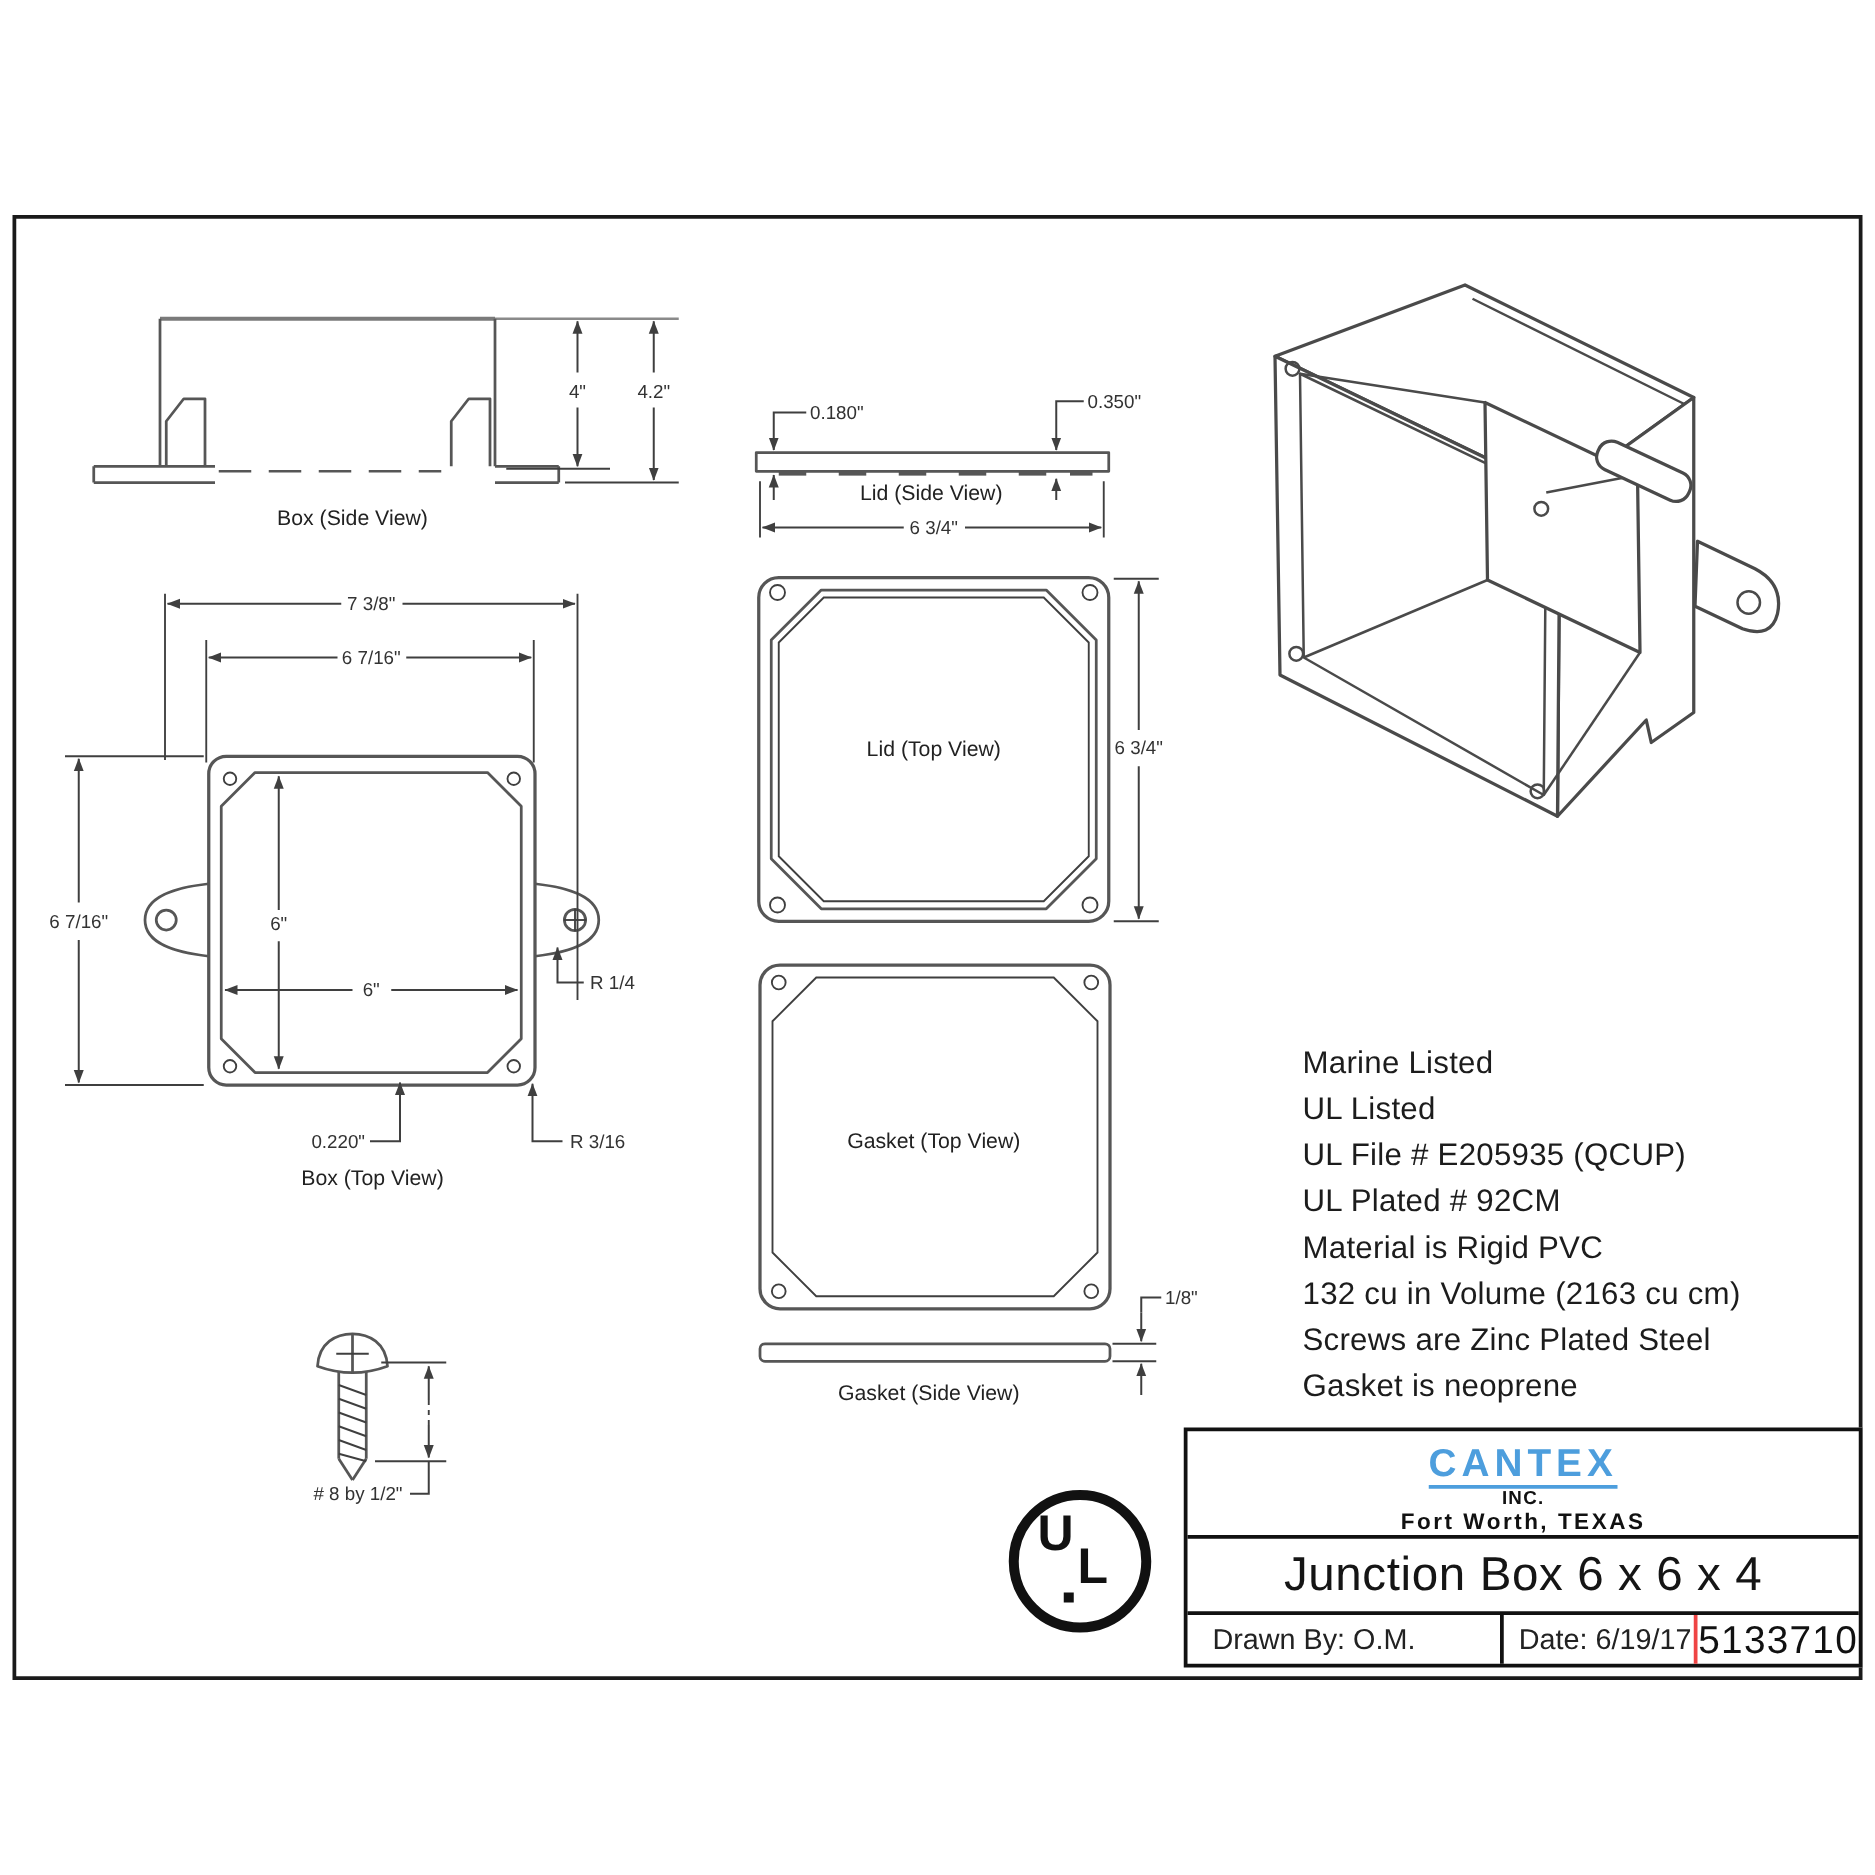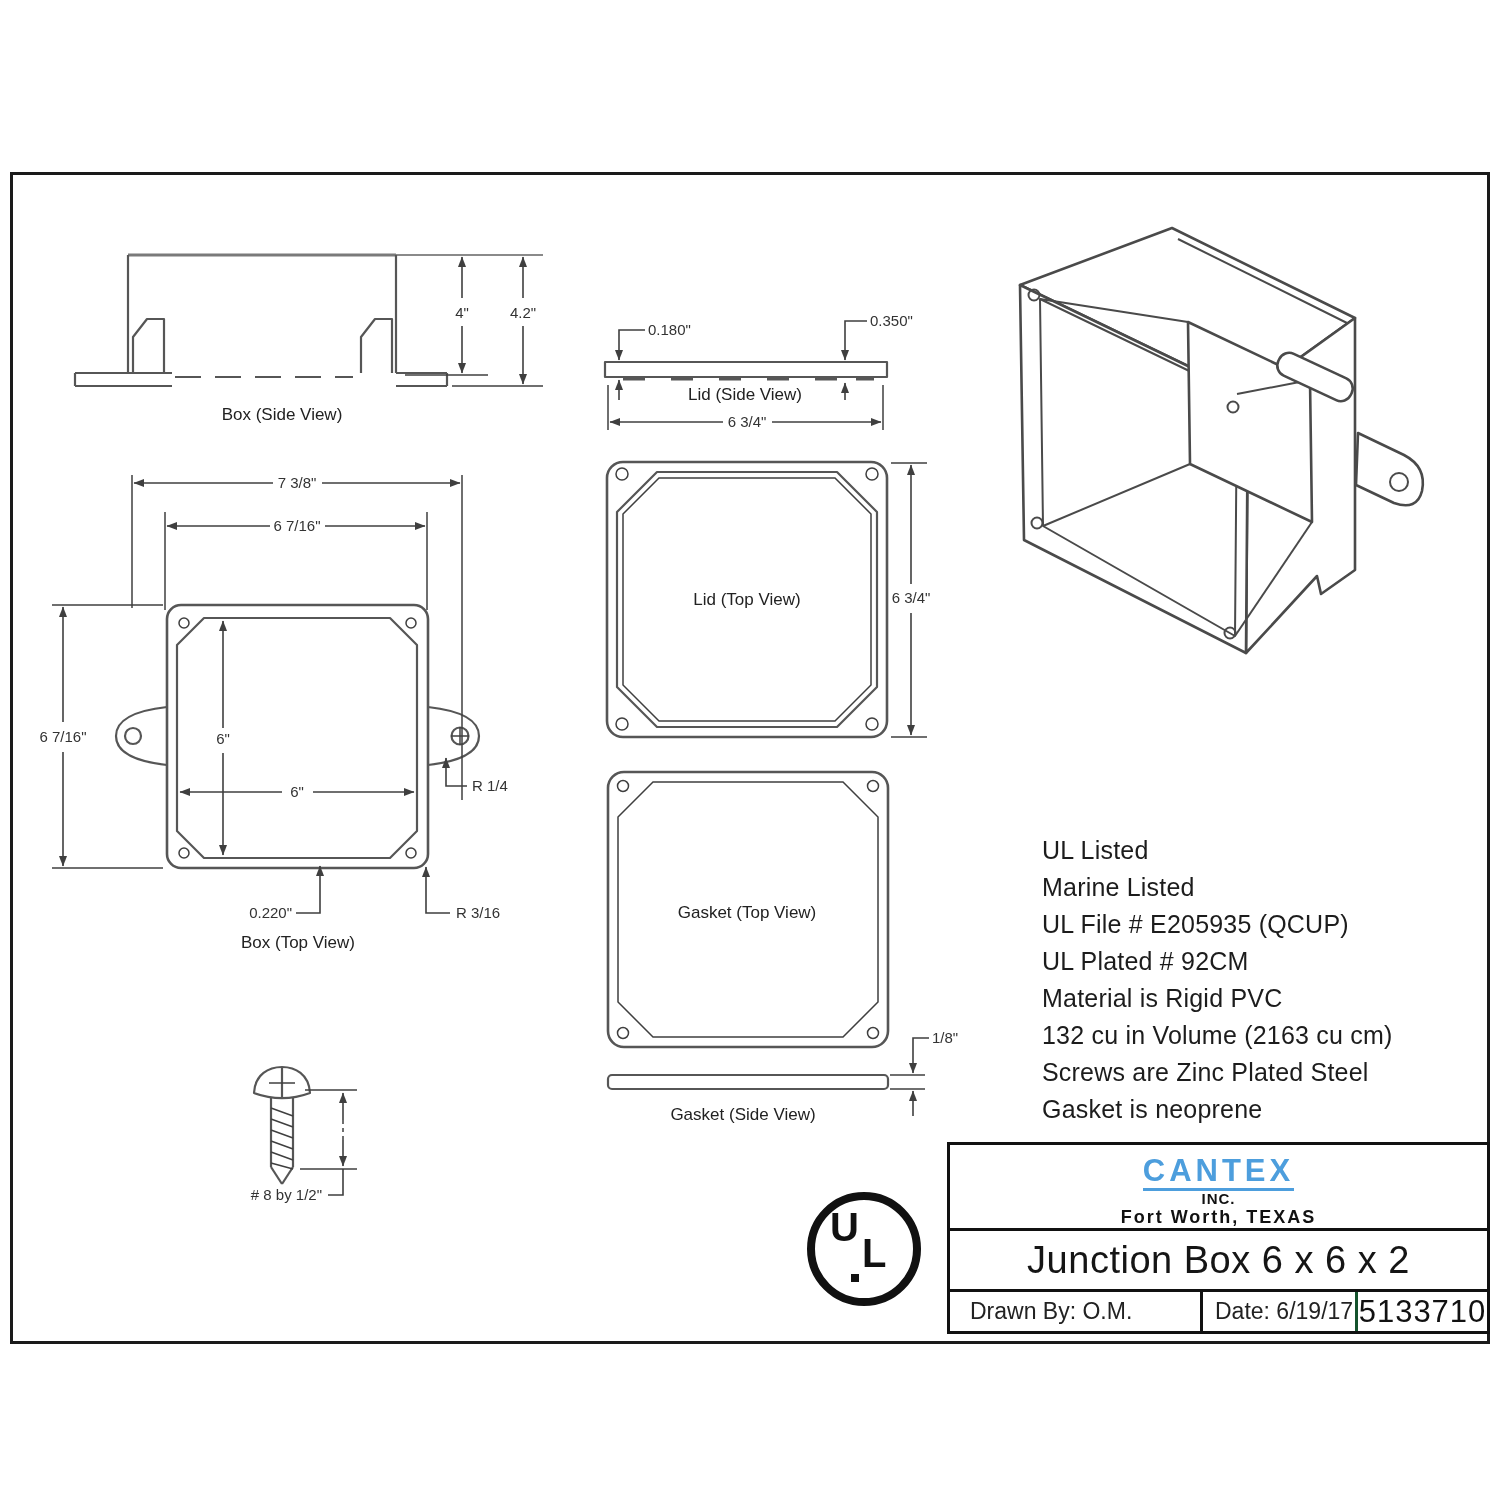--- a/index.html
+++ b/index.html
@@ -25,21 +25,21 @@
   .tblock{left:947px;top:1142px;width:537px;height:186px;border:3px solid #111;background:#fff;}
   .t-row1{position:relative;height:83px;border-bottom:3px solid #111;text-align:center;}
   .t-row2{position:relative;height:58px;border-bottom:3px solid #111;display:flex;align-items:center;justify-content:center;}
   .t-row3{position:relative;height:39px;display:flex;}
   .brand{display:inline-block;margin-top:10px;font-size:31px;font-weight:800;letter-spacing:4px;color:#4d9edd;border-bottom:3px solid #4d9edd;line-height:1.05;}
   .brand-sub{font-size:15px;font-weight:800;color:#111;letter-spacing:1px;line-height:1.1;}
   .brand-city{font-size:18px;font-weight:700;color:#111;letter-spacing:2px;}
   .product{font-size:38px;color:#151515;letter-spacing:.5px;}
   .t-cell{display:flex;align-items:center;font-size:23px;color:#222;}
   .c1{width:230px;border-right:3px solid #111;padding-left:20px;}
-  .c2{width:140px;border-right:3px solid #14532d;padding-left:12px;}
+  .c2{width:140px;border-right:3px solid #ef4444;padding-left:12px;}
   .c3{flex:1;justify-content:center;font-size:31px;color:#111;letter-spacing:1px;}
 </style>
 </head>
 <body>
 
 <div class="page">
 
   <div class="abs border-frame"></div>
 
   <svg class="abs" style="left:60px;top:240px" width="500" height="195" viewBox="0 0 500 195">
@@ -242,22 +242,22 @@
       <line x1="105" y1="119" x2="162" y2="119" class="thin"></line>
       <line x1="148" y1="70" x2="148" y2="43" class="dim" marker-end="url(#ar)"></line>
       <line x1="148" y1="90" x2="148" y2="116" class="dim" marker-end="url(#ar)"></line>
       <line x1="148" y1="70" x2="148" y2="90" class="thin" stroke-dasharray="4 4"></line>
       <path d="M148,119 L148,145 L133,145" class="dim"></path>
       <text x="127" y="150" text-anchor="end" class="dt"># 8 by  1/2"</text>
     </g>
   </svg>
 
   <div class="abs specs">
+    <div>Marine Listed</div>
     <div>UL Listed</div>
-    <div>Marine Listed</div>
     <div>UL File # E205935 (QCUP)</div>
     <div>UL Plated # 92CM</div>
     <div>Material is Rigid PVC</div>
     <div>132 cu in Volume (2163 cu cm)</div>
     <div>Screws are Zinc Plated Steel</div>
     <div>Gasket is neoprene</div>
   </div>
 
   <div class="abs ul-badge">
     <span class="ul-u">U</span>
@@ -265,21 +265,21 @@
     <span class="ul-dot"></span>
   </div>
 
   <div class="abs tblock">
     <div class="t-row1">
       <div class="brand">CANTEX</div>
       <div class="brand-sub">INC.</div>
       <div class="brand-city">Fort Worth, TEXAS</div>
     </div>
     <div class="t-row2">
-      <span class="product">Junction Box 6 x 6 x 2</span>
+      <span class="product">Junction Box 6 x 6 x 4</span>
     </div>
     <div class="t-row3">
       <div class="t-cell c1">Drawn By: O.M.</div>
       <div class="t-cell c2">Date: 6/19/17</div>
       <div class="t-cell c3">5133710</div>
     </div>
   </div>
 
 </div>
 

